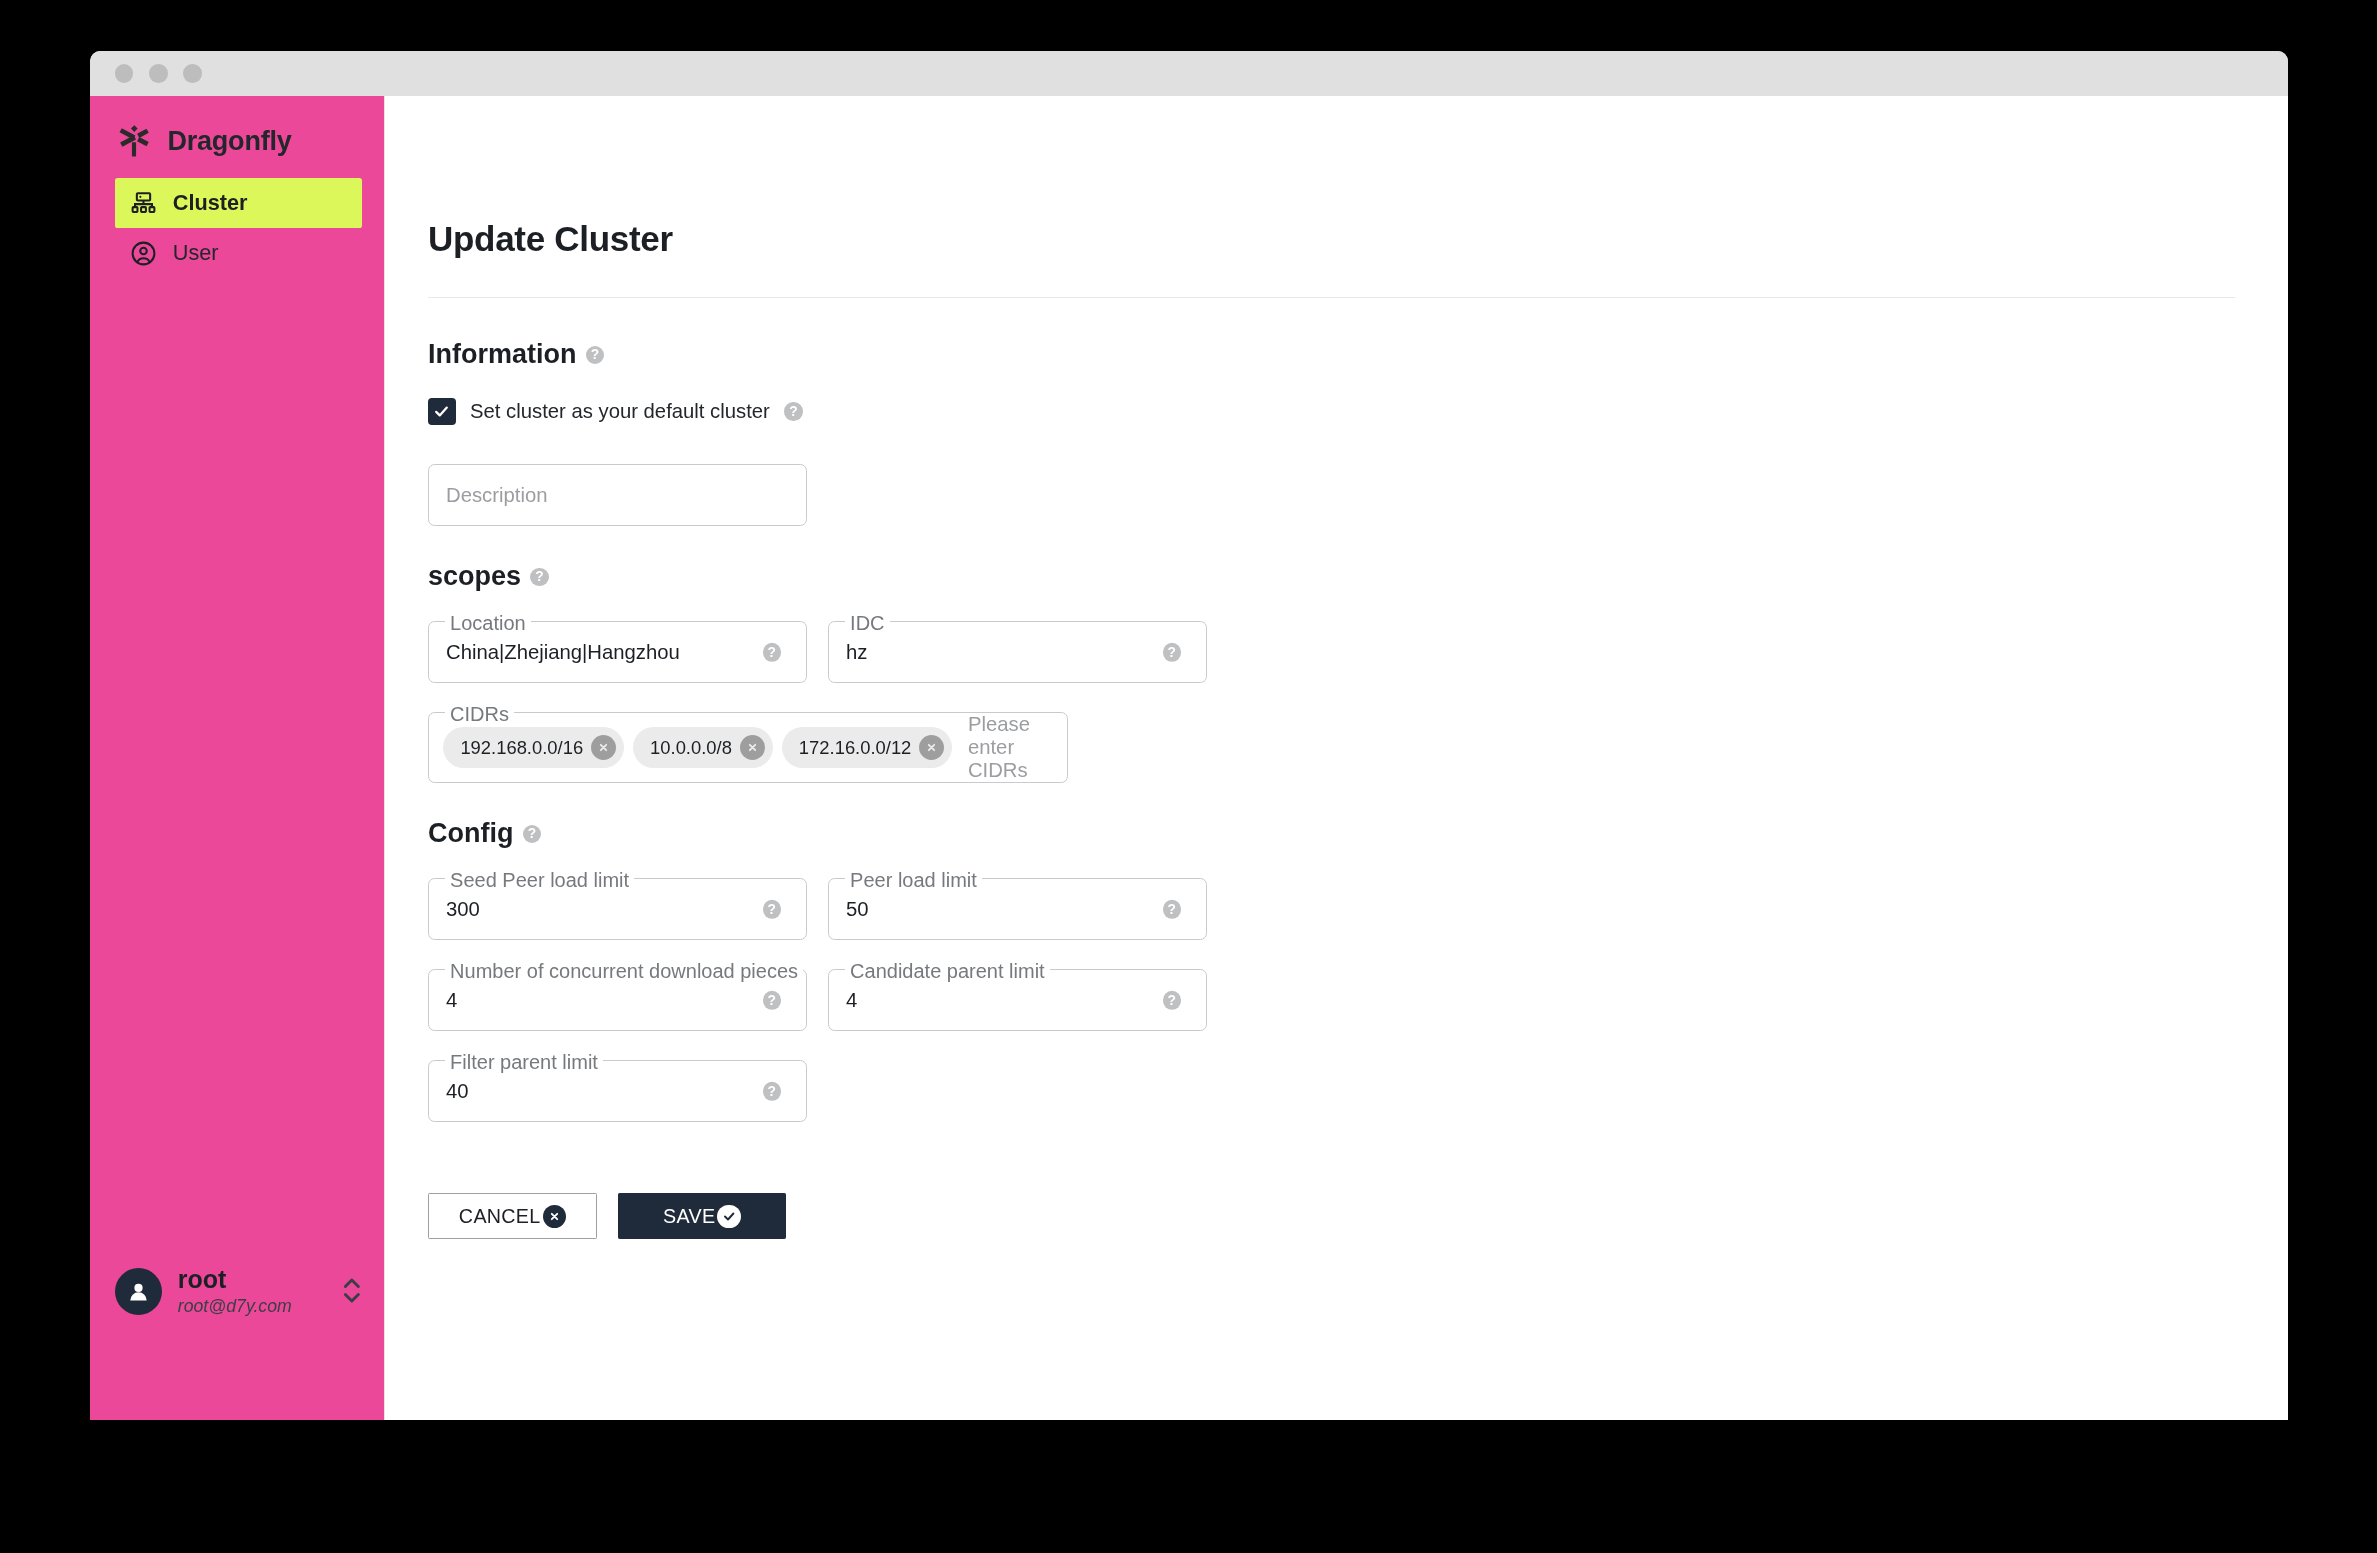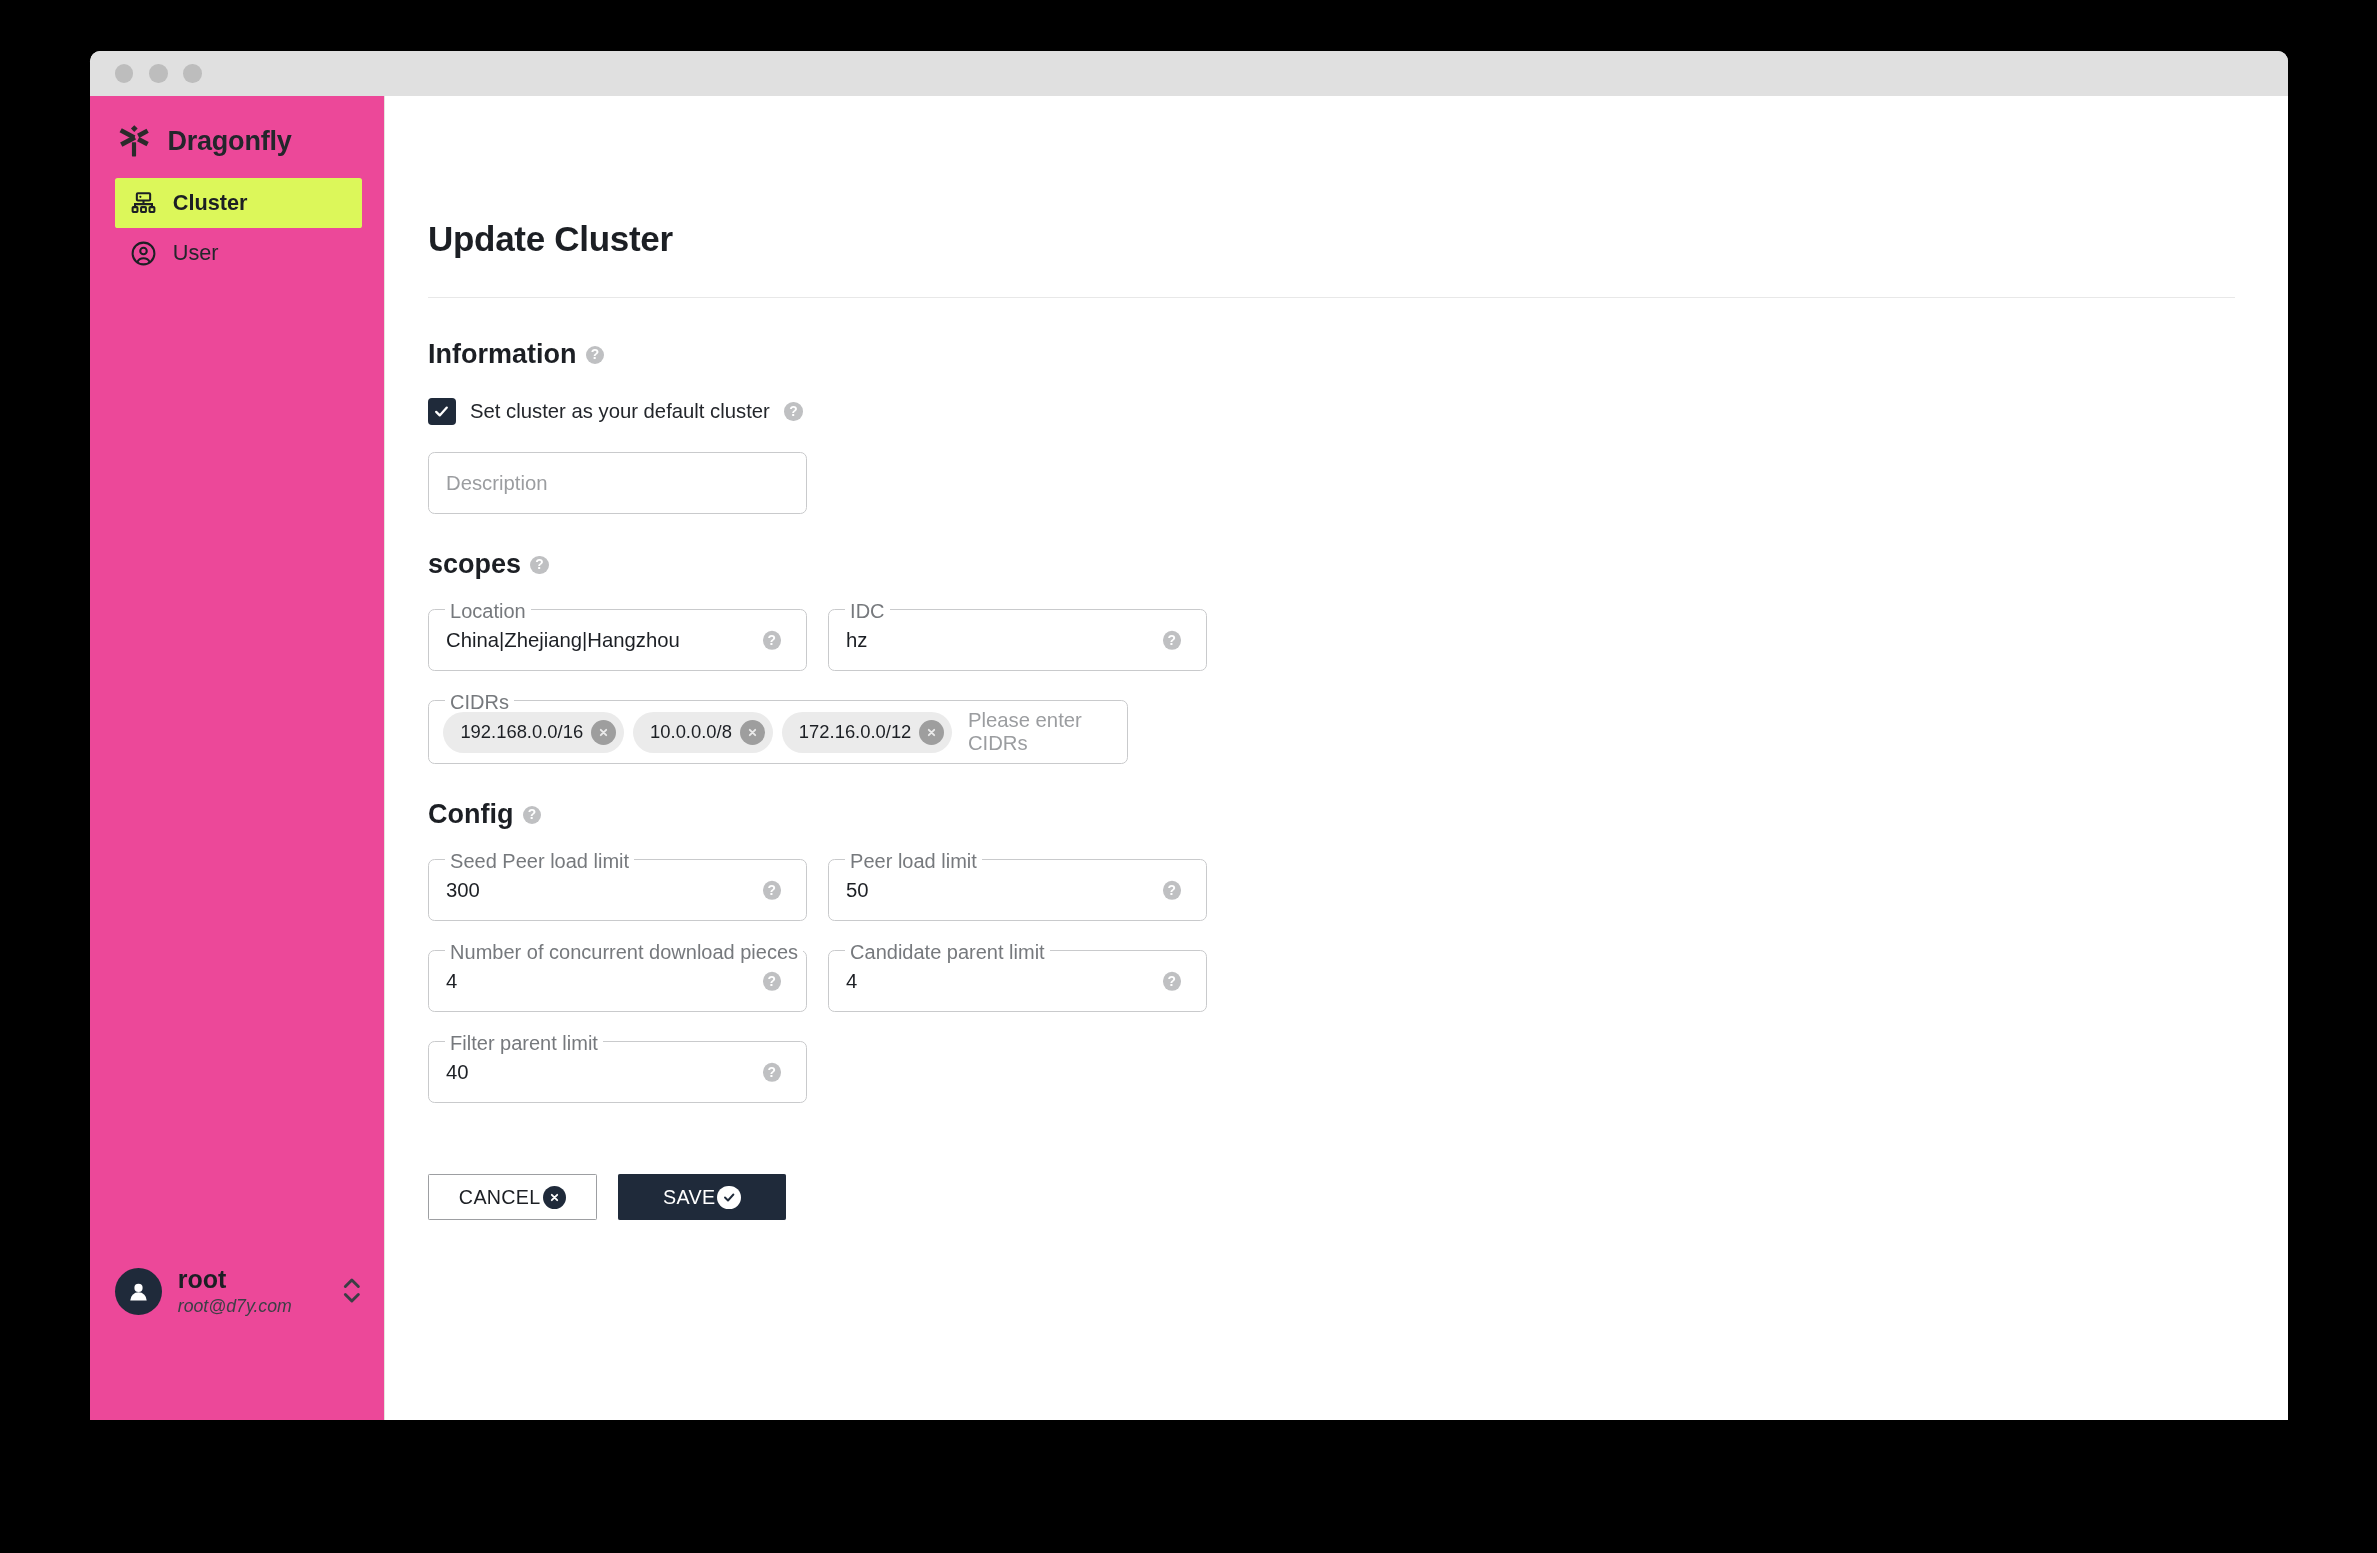--- a/index.html
+++ b/index.html
@@ -196,21 +196,21 @@
 
   
   .field {
     position: relative;
     box-sizing: border-box;
     border: 1.3px solid #c9cacc;
     border-radius: 6.6px;
     height: 62px;
     background: #ffffff;
   }
-  .field.plain { margin-top: 27px; }
+  .field.plain { margin-top: 39px; }
   .field-input {
     position: absolute;
     left: 17px;
     right: 53px;
     top: 0; bottom: 0;
     display: flex;
     align-items: center;
     font-size: 20.3px;
     color: #1c1f24;
     white-space: nowrap;
@@ -235,21 +235,21 @@
   }
   .col { width: 379px; flex: 0 0 379px; }
 
   
   .cidr-field {
     position: relative;
     box-sizing: border-box;
     border: 1.3px solid #c9cacc;
     border-radius: 6.6px;
     min-height: 64px;
-    width: 700px;
+    width: 640px;
     margin-top: 29px;
     display: flex;
     align-items: center;
     padding: 0 14.4px;
     gap: 9.2px;
     background: #ffffff;
   }
   .chip {
     display: inline-flex;
     align-items: center;

